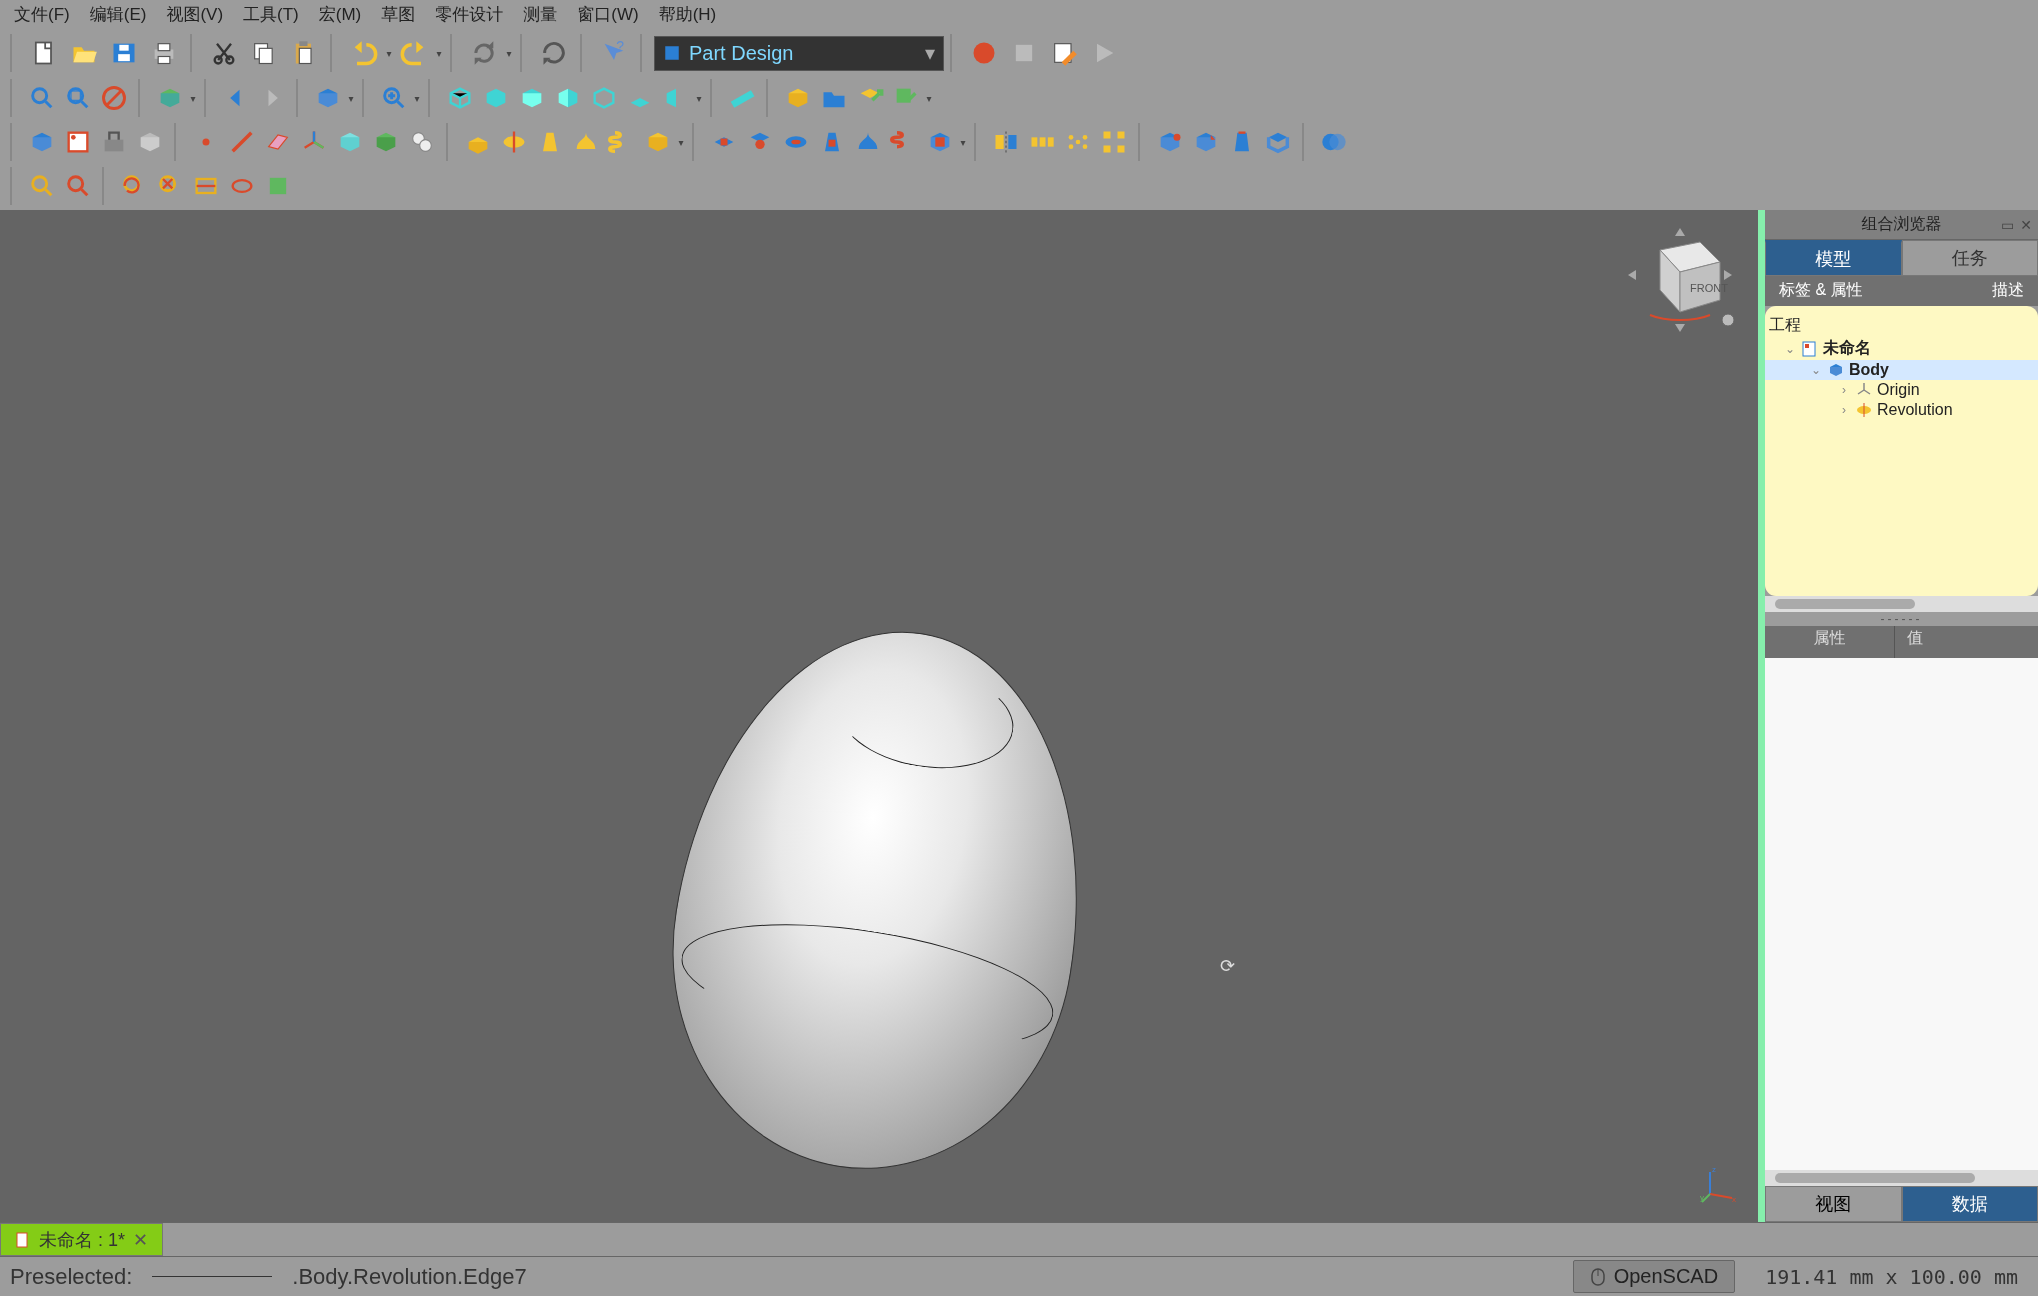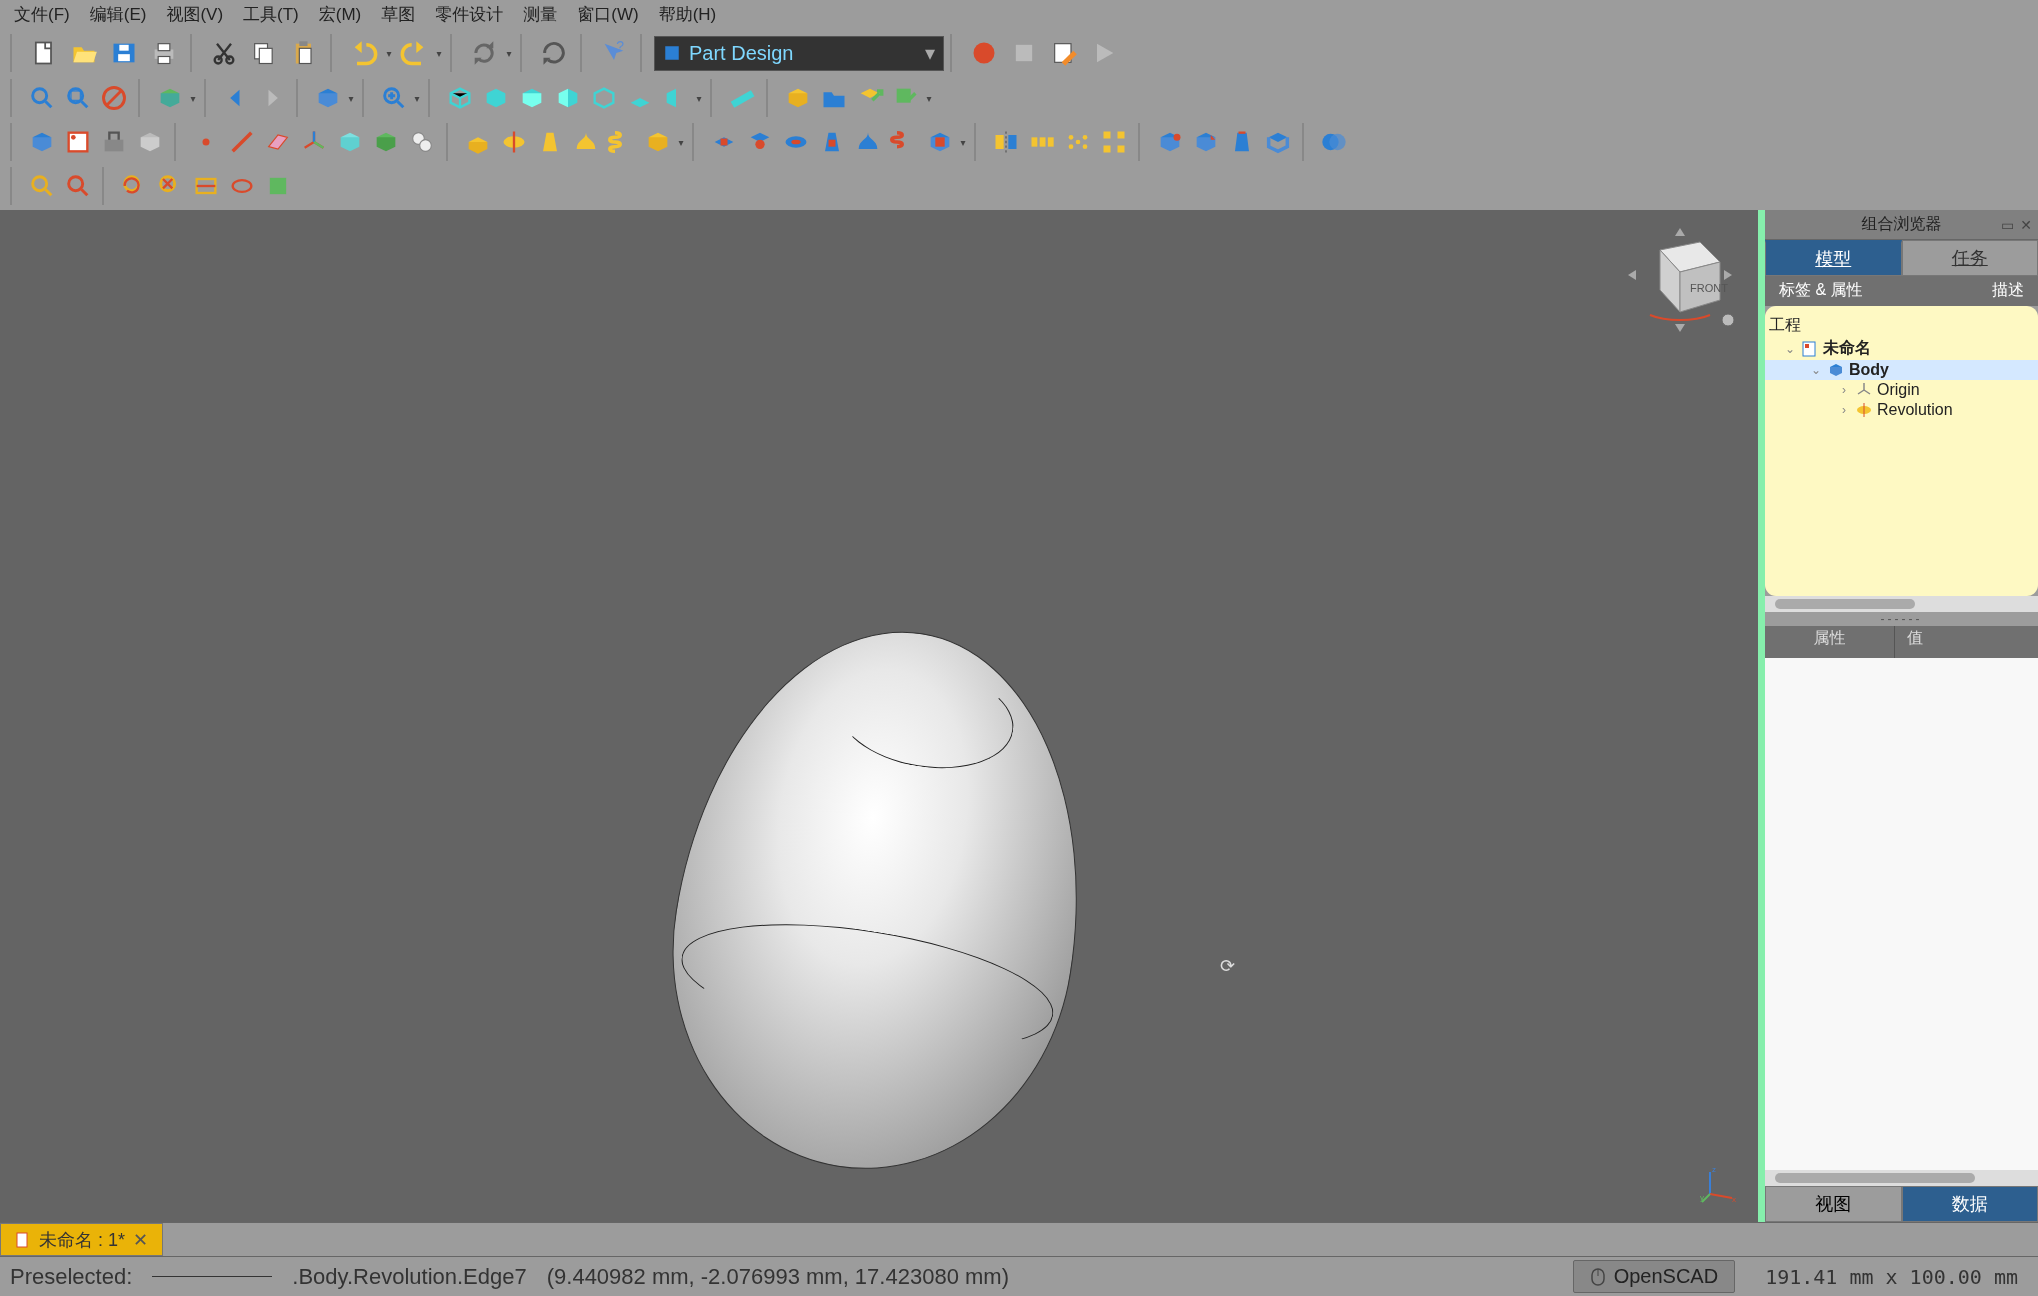--- a/index.html
+++ b/index.html
@@ -33,21 +33,21 @@
 .egg { width: 400px; height: 540px; background: radial-gradient(ellipse at 45% 35%, #fff 0%, #e8e8e8 30%, #999 80%, #666 100%); border-radius: 50% 50% 50% 50% / 58% 58% 42% 42%; transform: rotate(9deg); border: 1px solid #333; position: relative; }
 .egg::before { content: ""; position: absolute; left: 32%; top: 6%; width: 44%; height: 18%; border: 1.5px solid #222; border-radius: 50%; border-top-color: transparent; border-left-color: transparent; }
 .egg::after { content: ""; position: absolute; left: 3%; top: 56%; width: 94%; height: 20%; border: 1.5px solid #222; border-radius: 50%; border-bottom-color: transparent; }
 .cursor-orbit { position:absolute; left: 1220px; top: 745px; font-size: 18px; color:#ddd; }
 
 
 .rightpanel { width: 280px; background: #9c9c9c; display: flex; flex-direction: column; border-left: 7px solid #86efac; }
 .panel-title { background: #808080; color: #222; height: 30px; display:flex; align-items:center; justify-content:center; font-size:16px; position:relative; border-bottom:1px solid #666;}
 .panel-title .ctl { position:absolute; right:6px; display:flex; gap:6px; color:#444; font-size:14px;}
 .tabs { display: flex; height: 36px; }
-.tabs .tab { flex: 1; display:flex; align-items:center; justify-content:center; background:#9c9c9c; color:#333; font-size:18px; border:1px solid #777; cursor:pointer;text-decoration:underline;}
+.tabs .tab { flex: 1; display:flex; align-items:center; justify-content:center; background:#9c9c9c; color:#333; font-size:18px; border:1px solid #777; cursor:pointer;}
 .tabs .tab.active { background:#2d5f8f; color:#fff; border-top:3px solid #2d5f8f;}
 .subtabs { display:flex; height:30px; background:#707070;}
 .subtabs .sub { padding:4px 14px; color:#ffffff; font-size:16px;}
 .subtabs .sub.right { margin-left:auto; }
 
 .tree { background:#fef9c3; flex:0 0 290px; overflow:auto; font-size:16px; color:#222; padding:8px 0;border-radius:11px;}
 .tree-row { display:flex; align-items:center; gap:4px; padding:1px 4px; white-space:nowrap;}
 .tree-row .exp { width:14px; text-align:center; color:#888; font-size:12px;}
 .tree-row .ticon { width:18px; height:18px; display:inline-block; }
 .tree-row.ind1 { padding-left: 18px; }
@@ -65,21 +65,21 @@
 .prop-header div { padding:2px 12px;text-align:center;}
 .prop-header div:first-child { flex:0 0 130px; border-right:1px solid #555;}
 .prop-body { flex:1; background:#f8f8f8;}
 
 .bottom-tabs { display:flex; height:36px; background:#9c9c9c;}
 .bottom-tabs .tab { flex:1; display:flex; align-items:center; justify-content:center; font-size:18px; border:1px solid #777; cursor:pointer;}
 .bottom-tabs .tab.active { background:#2d5f8f; color:#fff;}
 
 
 .doctabs { height: 34px; background: #9c9c9c; display:flex; align-items:stretch; border-top:1px solid #666;}
-.doctab { display:flex; align-items:center; gap:8px; padding:0 14px; background:#eab308; border:1px solid #777; font-size:18px; color:#333;}
+.doctab { display:flex; align-items:center; gap:8px; padding:0 14px; background:#84cc16; border:1px solid #777; font-size:18px; color:#333;}
 .doctab .close { color:#555; cursor:pointer;}
 
 
 .statusbar { height: 40px; background:#9c9c9c; display:flex; align-items:center; font-family: monospace; font-size:22px; color:#333; padding:0 10px; gap:20px; border-top:1px solid #666;}
 .statusbar .fill { flex:1; }
 .status-btn { background:#888; border:1px solid #666; border-radius:2px; padding:4px 16px; display:flex; align-items:center; gap:8px; color:#222; font-family:monospace; font-size:20px;}
 .dims { font-family:monospace; font-size:20px; color:#333; padding:0 10px;}
 
 
 .i-doc { fill:#fff; stroke:#555; }
@@ -730,21 +730,20 @@
       </svg>
     <span>未命名 : 1*</span>
     <span class="close">✕</span>
   </div>
 </div>
 
 <div class="statusbar">
   <span>Preselected:</span>
   <span style="border-bottom:1px solid #333; min-width:120px;"> </span>
   <span>.Body.Revolution.Edge7</span>
-  <span>(9.440982 mm, -2.076993 mm, 17.423080 mm)</span>
   <span class="fill"></span>
   <div class="status-btn">
     <svg width="16" height="20" viewBox="0 0 16 20">
         <rect x="2" y="2" width="12" height="16" rx="6" fill="none" stroke="#444" stroke-width="1.5"></rect>
         <line x1="8" y1="2" x2="8" y2="9" stroke="#444"></line>
       </svg>
     <span>OpenSCAD</span>
   </div>
   <span class="dims">191.41 mm x 100.00 mm</span>
 </div>

